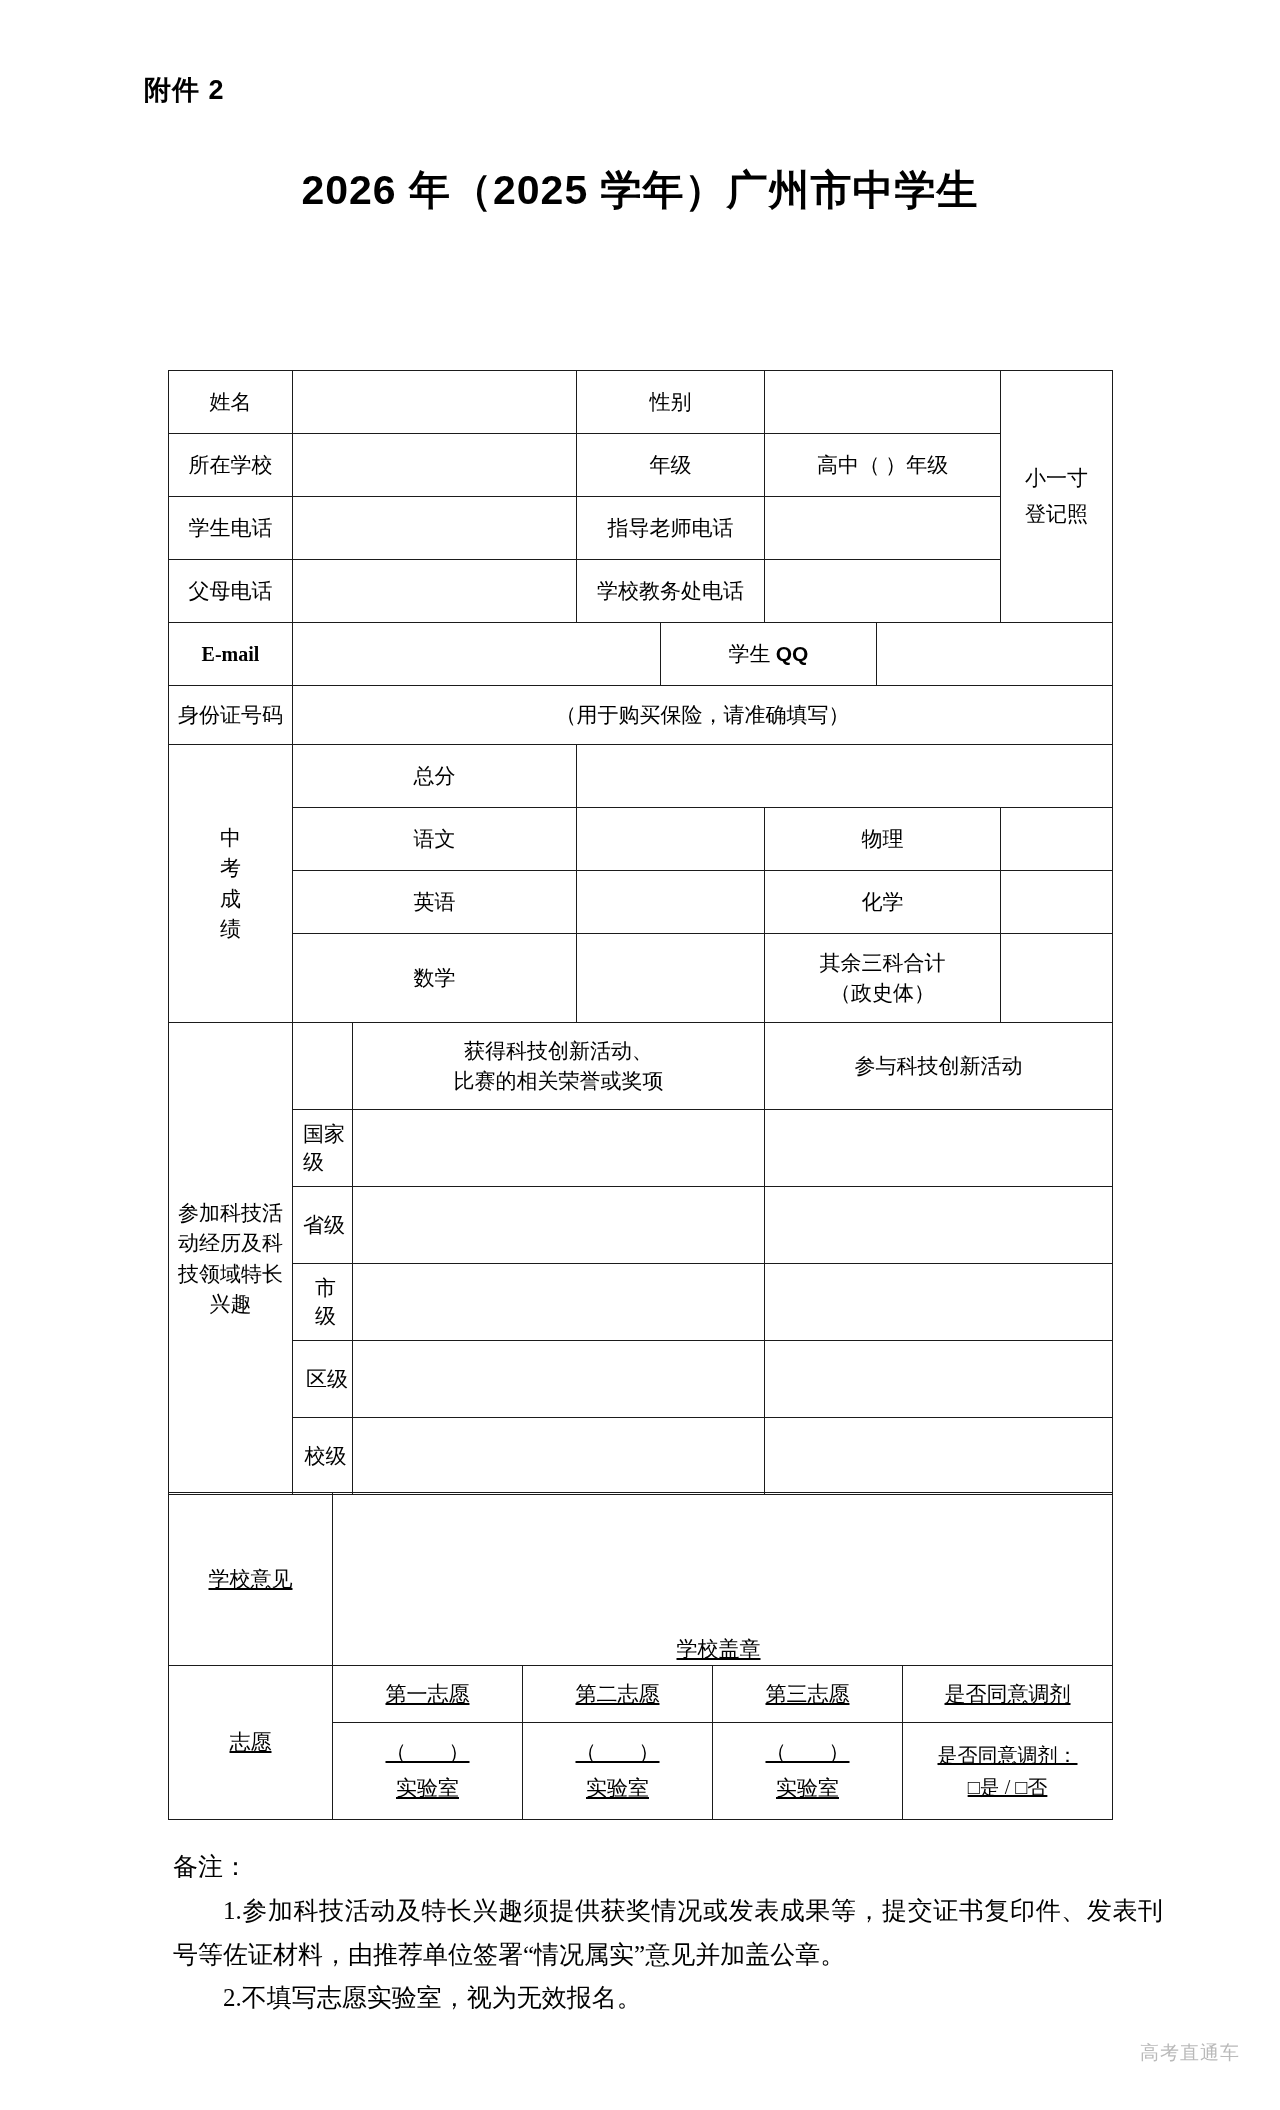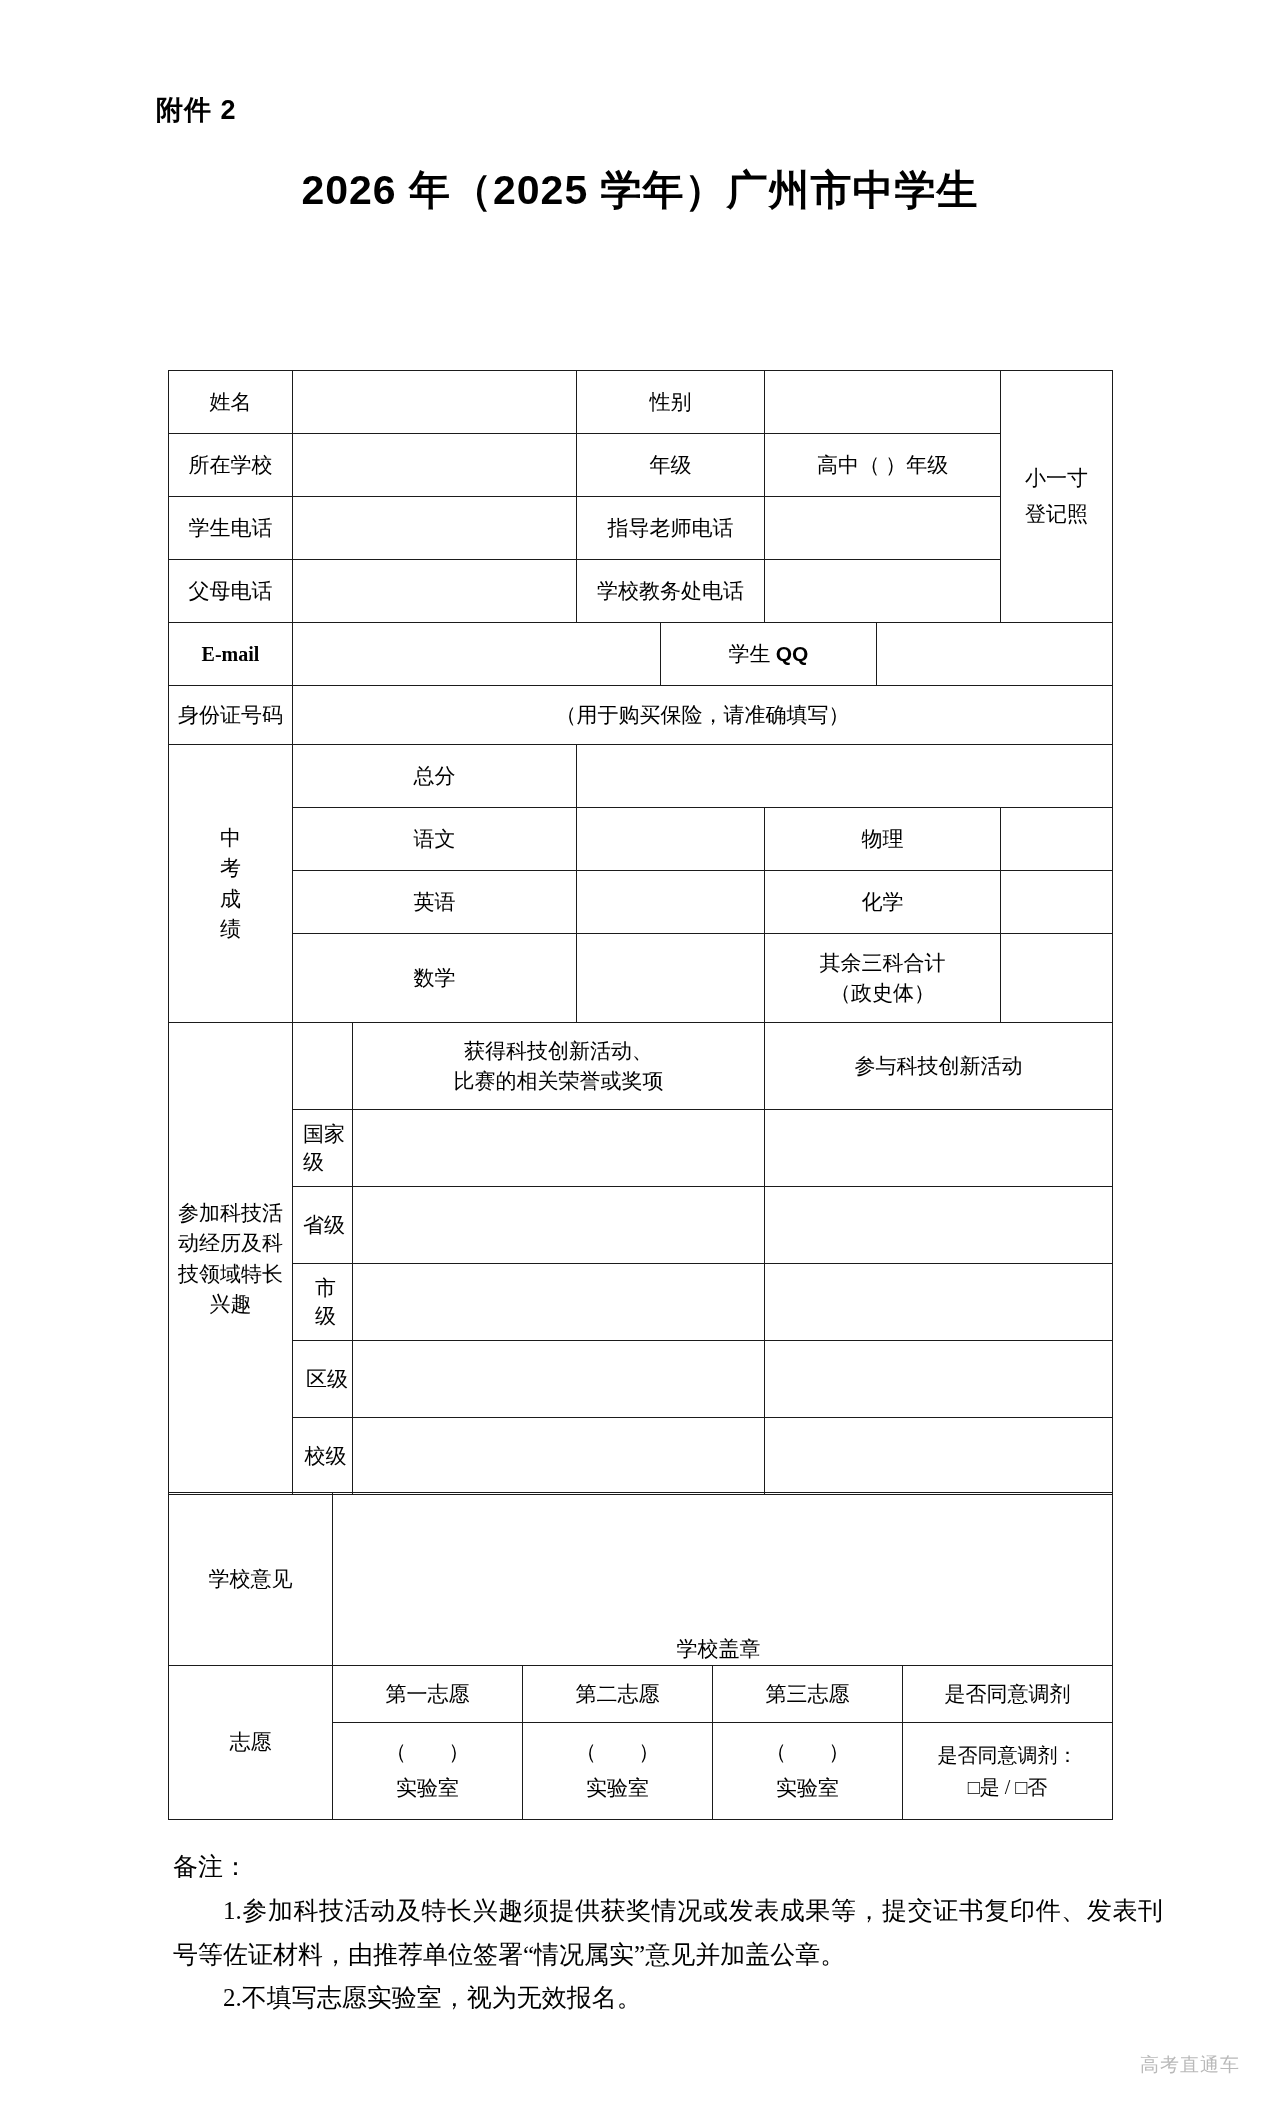--- a/index.html
+++ b/index.html
@@ -19,27 +19,26 @@
     position: relative;
     width: 1280px;
     height: 2110px;
     box-sizing: border-box;
     padding: 0;
   }
 
   
   .attach-label {
     position: absolute;
-    left: 156px;
+    left: 144px;
     top: 72px;
     font-family: "Liberation Sans", "DejaVu Sans", sans-serif;
     font-size: 27px;
     font-weight: 600;
     letter-spacing: 1px;
-    margin-top: 20px;
   }
 
   
   .doc-title {
     position: absolute;
     left: 0;
     top: 160px;
     width: 1280px;
     text-align: center;
     font-family: "Liberation Sans", "DejaVu Sans", sans-serif;
@@ -60,21 +59,21 @@
   }
   .tbl td {
     border: 1.4px solid #1b1b1b;
     text-align: center;
     vertical-align: middle;
     padding: 2px 4px;
     font-family: "Liberation Serif", "DejaVu Serif", serif;
   }
 
   #table-main { left: 168px; top: 370px; width: 944px; }
-  #table-bottom { left: 168px; top: 1492px; width: 944px; }
+  #table-bottom { left: 168px; top: 1492px; width: 944px; text-decoration: underline; }
 
   .vstack { line-height: 1.45; }
   .vchar {
     display: block;
     letter-spacing: 0;
   }
   .email-label {
     font-family: "Liberation Sans", "DejaVu Sans", sans-serif;
     font-weight: 700;
     font-size: 20px;
@@ -111,21 +110,21 @@
     text-align: justify;
     margin-left: 23px;
   }
   .notes .heading { display: block; }
   .notes .item { display: block; text-indent: 2em; }
 
   
   .watermark {
     position: absolute;
     right: 40px;
-    bottom: 32px;
+    bottom: 44px;
     font-family: Liberation Serif, serif;
     font-size: 19px;
     color: #b9b9b9;
     letter-spacing: 1px;
   }
 </style>
 </head>
 <body>
 
 <div class="page">

